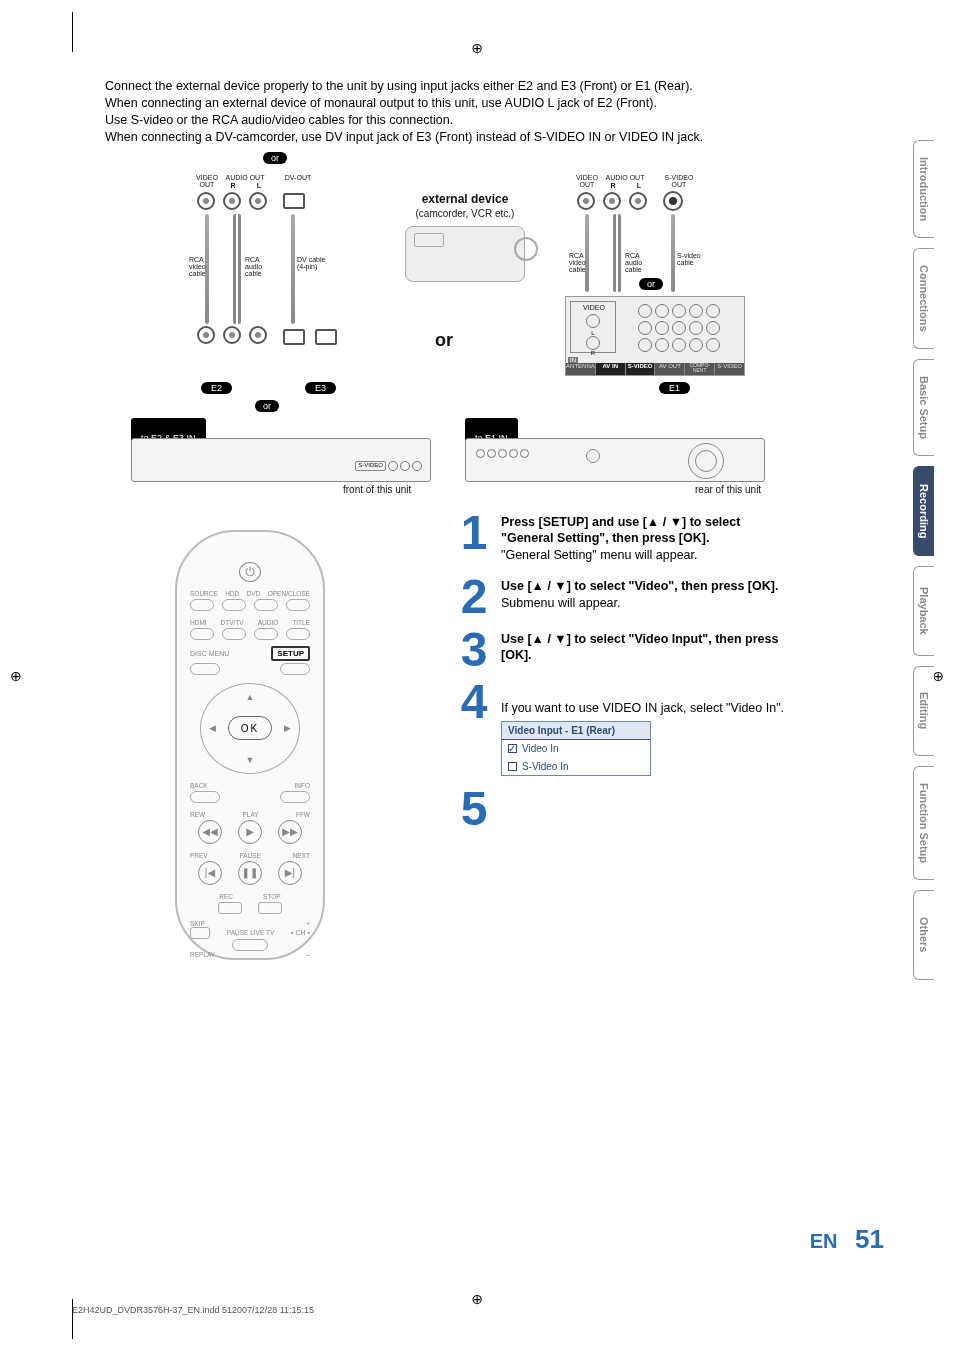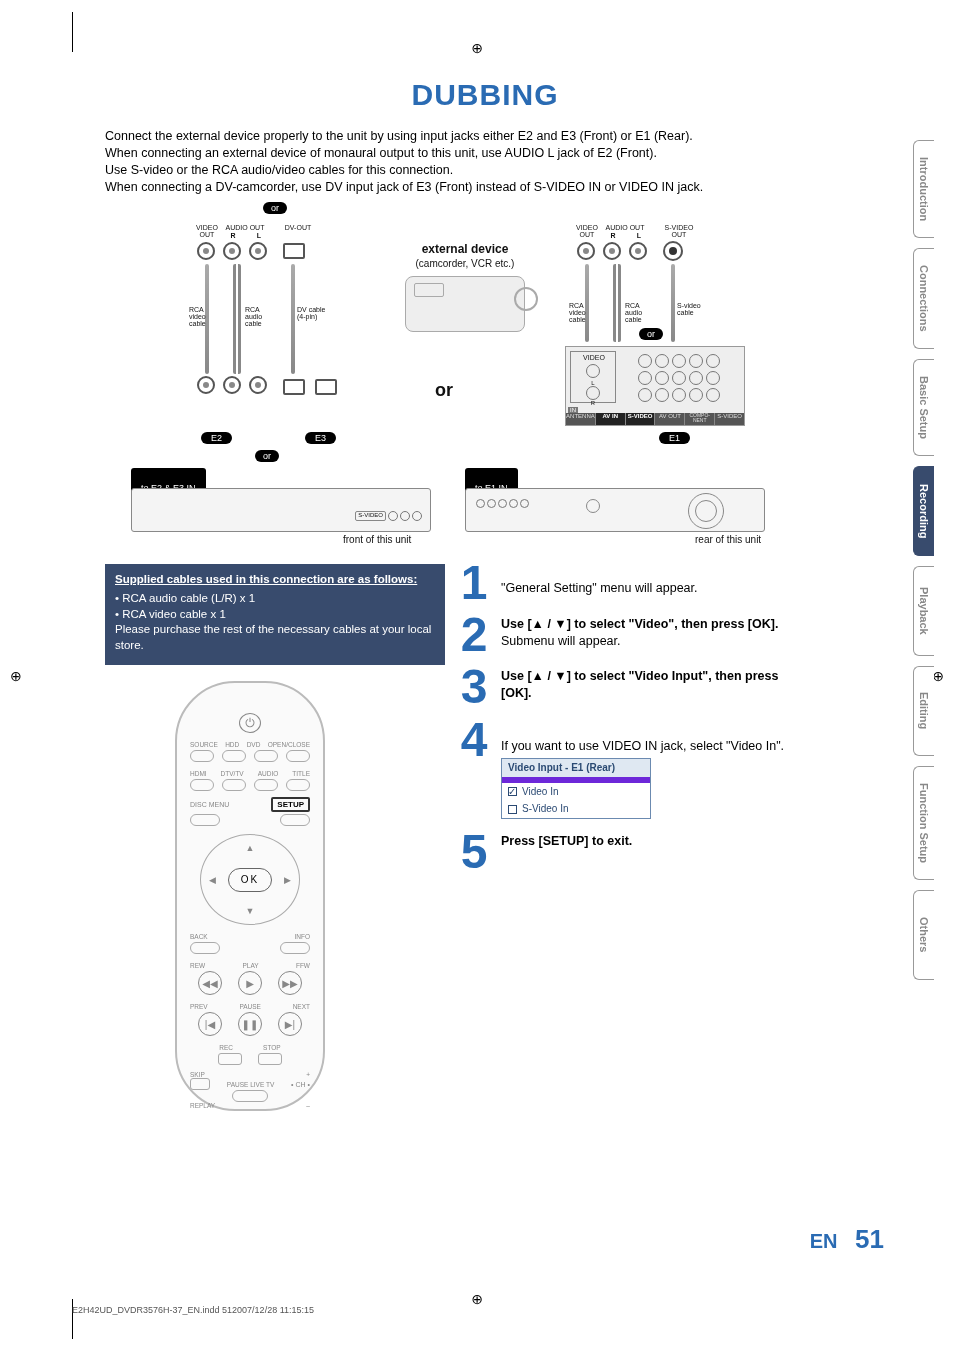--- a/index.html
+++ b/index.html
@@ -148,21 +148,21 @@
   .step .num {
     color:#2a6bb3; font-size:48px; font-weight:900; line-height:0.8; width:38px; text-align:center;
     font-family: "Arial Black", Arial, sans-serif;
   }
   .step .txt { flex:1; font-size:12.5px; line-height:1.35; }
   .step .txt .bold { font-weight:bold; }
 
   .menu-box {
     border:1px solid #6b8ab0; width:150px; margin: 4px 0 0 0; font-size:10px; background:#fff;
   }
-  .menu-box .mh { background:#dfe8f2; border-bottom:6px solid #6d28d9; padding:2px 6px; font-weight:bold; color:#2b4a73;}
+  .menu-box .mh { background:#dfe8f2; border-bottom:1px solid #6d28d9; padding:2px 6px; font-weight:bold; color:#2b4a73;}
   .menu-box .mr { padding:2px 6px; display:flex; align-items:center; gap:5px; color:#2b4a73; }
   .menu-box .chk { width:9px;height:9px;border:1px solid #2b4a73; display:inline-block; position:relative;}
   .menu-box .chk.checked::after{ content:"✓"; position:absolute; left:-1px; top:-3px; font-size:10px;}
 
   
   .tabs { position:absolute; right: 20px; top: 140px; display:flex; flex-direction:column; gap:10px; }
   .tab {
     writing-mode: vertical-rl;
     border:1px solid #999; border-right:none;
     border-radius: 6px 0 0 6px;
@@ -186,21 +186,20 @@
 <body>
 
 <div class="crop-mark cm-tl-v"></div>
 <div class="crop-mark cm-bl-v"></div>
 <div class="reg-top">⊕</div>
 <div class="reg-bottom">⊕</div>
 <div class="reg-left">⊕</div>
 <div class="reg-right">⊕</div>
 
 <div class="page">
-  <div class="title">DUBBING</div>
 
 
   <div class="intro">
     <p>Connect the external device properly to the unit by using input jacks either E2 and E3 (Front) or E1 (Rear).</p>
     <p>When connecting an external device of monaural output to this unit, use AUDIO L jack of E2 (Front).</p>
     <p>Use S-video or the RCA audio/video cables for this connection.</p>
     <p>When connecting a DV-camcorder, use DV input jack of E3 (Front) instead of S-VIDEO IN or VIDEO IN jack.</p>
   </div>
 
   <div class="diagram">
@@ -365,26 +364,20 @@
       <div style="position:absolute;right:40px;top:4px;width:36px;height:36px;border:1px solid #888;border-radius:50%;">
         <div style="position:absolute;left:6px;top:6px;right:6px;bottom:6px;border:1px solid #888;border-radius:50%;"></div>
       </div>
     </div>
     <span class="panel-caption" style="left:590px; top:332px;">rear of this unit</span>
   </div>
 
   <div style="display:flex; gap:10px; width:680px;">
 
     <div style="width:340px;">
-      <div class="cables-box">
-        <span class="hd">Supplied cables used in this connection are as follows:</span>
-        <span>• RCA audio cable (L/R) x 1</span><br>
-        <span>• RCA video cable x 1</span><br>
-        <span>Please purchase the rest of the necessary cables at your local store.</span>
-      </div>
 
       <div class="remote" style="margin-top:16px;">
         <div class="pwr">⏻</div>
         <div class="lblrow">
           <span>SOURCE</span>
           <span>HDD</span>
           <span>DVD</span>
           <span>OPEN/CLOSE</span>
         </div>
         <div class="btnrow">
@@ -476,21 +469,21 @@
               <span>–</span>
           </div>
         </div>
       </div>
     </div>
 
     <div class="steps" style="width:320px;">
       <div class="step">
         <div class="num">1</div>
         <div class="txt">
-          <br>
+          <span class="bold">Press [SETUP] and use [▲ / ▼] to select "General Setting", then press [OK].</span><br>
           <span>"General Setting" menu will appear.</span>
         </div>
       </div>
       <div class="step">
         <div class="num">2</div>
         <div class="txt">
           <span class="bold">Use [▲ / ▼] to select "Video", then press [OK].</span><br>
           <span>Submenu will appear.</span>
         </div>
       </div>
@@ -513,23 +506,20 @@
               </div>
             <div class="mr">
                 <span class="chk"></span>
                 <span>S-Video In</span>
               </div>
           </div>
         </div>
       </div>
       <div class="step">
         <div class="num">5</div>
-        <div class="txt">
-          <span class="bold">Press [SETUP] to exit.</span>
-        </div>
       </div>
     </div>
   </div>
 </div>
 
 <div class="tabs">
   <div class="tab">Introduction</div>
   <div class="tab">Connections</div>
   <div class="tab">Basic Setup</div>
   <div class="tab active">Recording</div>

